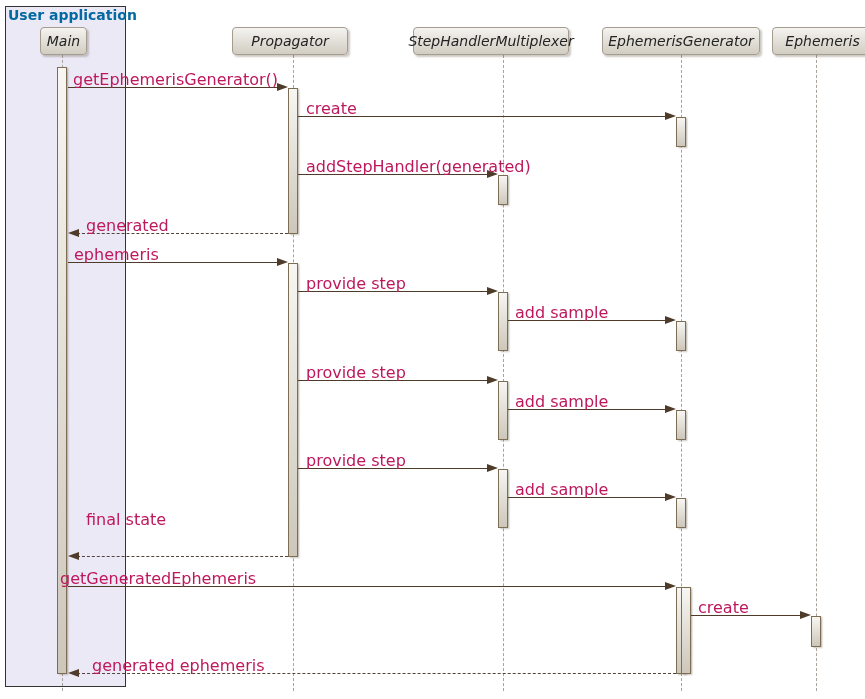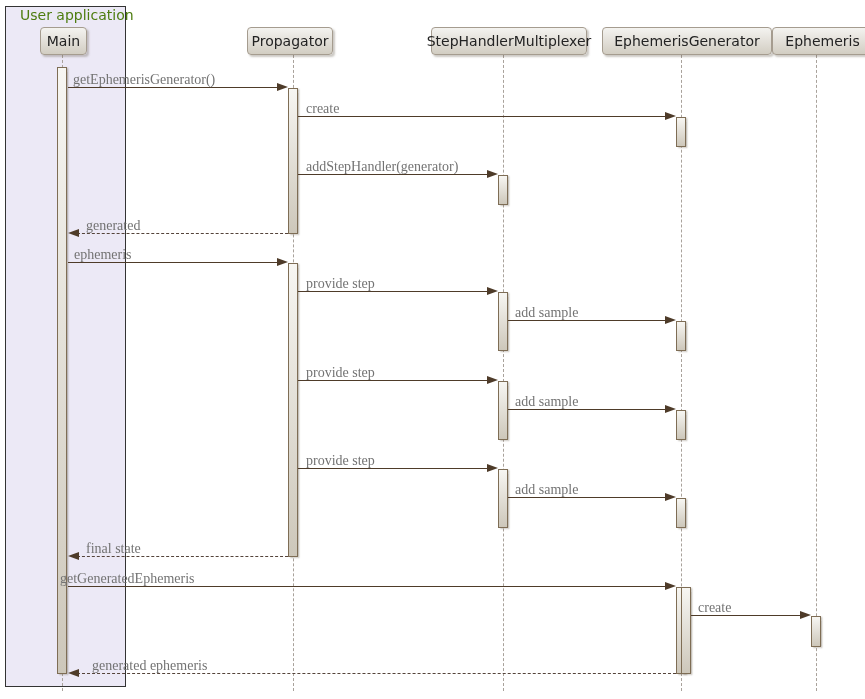--- a/index.html
+++ b/index.html
@@ -1,41 +1,41 @@
 <!DOCTYPE html>
 <html><head>
 <meta charset="utf-8">
 <style>
   html,body{margin:0;padding:0;background:#fff;}
   #canvas{position:relative;width:865px;height:699px;background:#ffffff;overflow:hidden;
           font-family:"DejaVu Sans","Liberation Sans",sans-serif;}
   .frame{position:absolute;left:5px;top:6px;width:121px;height:681px;box-sizing:border-box;
          background:#ECE9F6;border:1.6px solid #333333;z-index:1;}
-  .frame-title{position:absolute;left:20px;top:7px;font-size:14px;font-weight:normal;color:#4d7c0f;
+  .frame-title{position:absolute;left:8px;top:7px;font-size:14px;font-weight:bold;color:#0369a1;
          white-space:nowrap;z-index:2;}
   .lifeline{position:absolute;top:55px;height:636px;width:0;border-left:1px dashed #A9A29B;z-index:2;}
   .pbox{position:absolute;top:27px;height:28px;box-sizing:border-box;
         border:1.3px solid #A59C8F;border-radius:4px;
         background:linear-gradient(#F4F3F0,#D2CDC2);
         box-shadow:2px 2px 2px rgba(110,100,85,.35);
         display:flex;align-items:center;justify-content:center;
-        font-size:14px;color:#232323;z-index:6;white-space:nowrap;}
+        font-size:14px;color:#232323;z-index:6;white-space:nowrap;font-style:italic;}
   .act{position:absolute;width:10px;box-sizing:border-box;border:1.2px solid #7E6D55;
        background:linear-gradient(#F7F6F2,#CDC7BA);
        box-shadow:1.5px 1px 1.5px rgba(110,100,85,.4);z-index:3;}
   .msg-line{position:absolute;height:0;border-top:1.4px solid #4E3B29;z-index:4;}
   .msg-line.dashed{border-top:1px dashed #54433A;}
   .arrow-r{position:absolute;width:0;height:0;border-style:solid;
            border-width:4.5px 0 4.5px 11px;
            border-color:transparent transparent transparent #4E3B29;z-index:5;}
   .arrow-l{position:absolute;width:0;height:0;border-style:solid;
            border-width:4.5px 11px 4.5px 0;
            border-color:transparent #4E3B29 transparent transparent;z-index:5;}
-  .msg-label{position:absolute;font-size:14px;line-height:17px;color:#737373;
-             white-space:nowrap;z-index:7;font-family:Liberation Serif, serif;}
+  .msg-label{position:absolute;font-size:16px;line-height:17px;color:#be185d;
+             white-space:nowrap;z-index:7;}
 </style>
 </head>
 <body>
 
 <div id="canvas">
 
   <div class="frame"></div>
   <div class="frame-title">User application</div>
 
   <div class="lifeline" style="left:62px;"></div>
@@ -62,21 +62,21 @@
   <div class="msg-line" style="left:68px;top:87px;width:211px;"></div>
   <div class="arrow-r" style="left:277px;top:83px;"></div>
   <div class="msg-label" style="left:73px;top:71px;">getEphemerisGenerator()</div>
 
   <div class="msg-line" style="left:298px;top:116px;width:369px;"></div>
   <div class="arrow-r" style="left:665px;top:112px;"></div>
   <div class="msg-label" style="left:306px;top:100px;">create</div>
 
   <div class="msg-line" style="left:298px;top:174px;width:191px;"></div>
   <div class="arrow-r" style="left:487px;top:170px;"></div>
-  <div class="msg-label" style="left:306px;top:158px;">addStepHandler(generator)</div>
+  <div class="msg-label" style="left:306px;top:158px;">addStepHandler(generated)</div>
 
   <div class="msg-line dashed" style="left:77px;top:233px;width:211px;"></div>
   <div class="arrow-l" style="left:68px;top:229px;"></div>
   <div class="msg-label" style="left:86px;top:217px;">generated</div>
 
   <div class="msg-line" style="left:68px;top:262px;width:211px;"></div>
   <div class="arrow-r" style="left:277px;top:258px;"></div>
   <div class="msg-label" style="left:74px;top:246px;">ephemeris</div>
 
   <div class="msg-line" style="left:298px;top:291px;width:191px;"></div>
@@ -98,33 +98,33 @@
   <div class="msg-line" style="left:298px;top:468px;width:191px;"></div>
   <div class="arrow-r" style="left:487px;top:464px;"></div>
   <div class="msg-label" style="left:306px;top:452px;">provide step</div>
 
   <div class="msg-line" style="left:508px;top:497px;width:159px;"></div>
   <div class="arrow-r" style="left:665px;top:493px;"></div>
   <div class="msg-label" style="left:515px;top:481px;">add sample</div>
 
   <div class="msg-line dashed" style="left:77px;top:556px;width:211px;"></div>
   <div class="arrow-l" style="left:68px;top:552px;"></div>
-  <div class="msg-label" style="left:86px;top:540px;">final state</div>
+  <div class="msg-label" style="left:86px;top:511px;">final state</div>
 
   <div class="msg-line" style="left:68px;top:586px;width:599px;"></div>
   <div class="arrow-r" style="left:665px;top:582px;"></div>
   <div class="msg-label" style="left:60px;top:570px;">getGeneratedEphemeris</div>
 
   <div class="msg-line" style="left:691px;top:615px;width:111px;"></div>
   <div class="arrow-r" style="left:800px;top:611px;"></div>
   <div class="msg-label" style="left:698px;top:599px;">create</div>
 
   <div class="msg-line dashed" style="left:77px;top:673px;width:599px;"></div>
   <div class="arrow-l" style="left:68px;top:669px;"></div>
   <div class="msg-label" style="left:92px;top:657px;">generated ephemeris</div>
 
   <div class="pbox" style="left:40px;width:47px;">Main</div>
-  <div class="pbox" style="left:247px;width:86px;">Propagator</div>
-  <div class="pbox" style="left:431px;width:156px;">StepHandlerMultiplexer</div>
-  <div class="pbox" style="left:602px;width:170px;">EphemerisGenerator</div>
+  <div class="pbox" style="left:232px;width:116px;">Propagator</div>
+  <div class="pbox" style="left:413px;width:156px;">StepHandlerMultiplexer</div>
+  <div class="pbox" style="left:602px;width:158px;">EphemerisGenerator</div>
   <div class="pbox" style="left:772px;width:101px;">Ephemeris</div>
 
 </div>
 
 </body></html>

